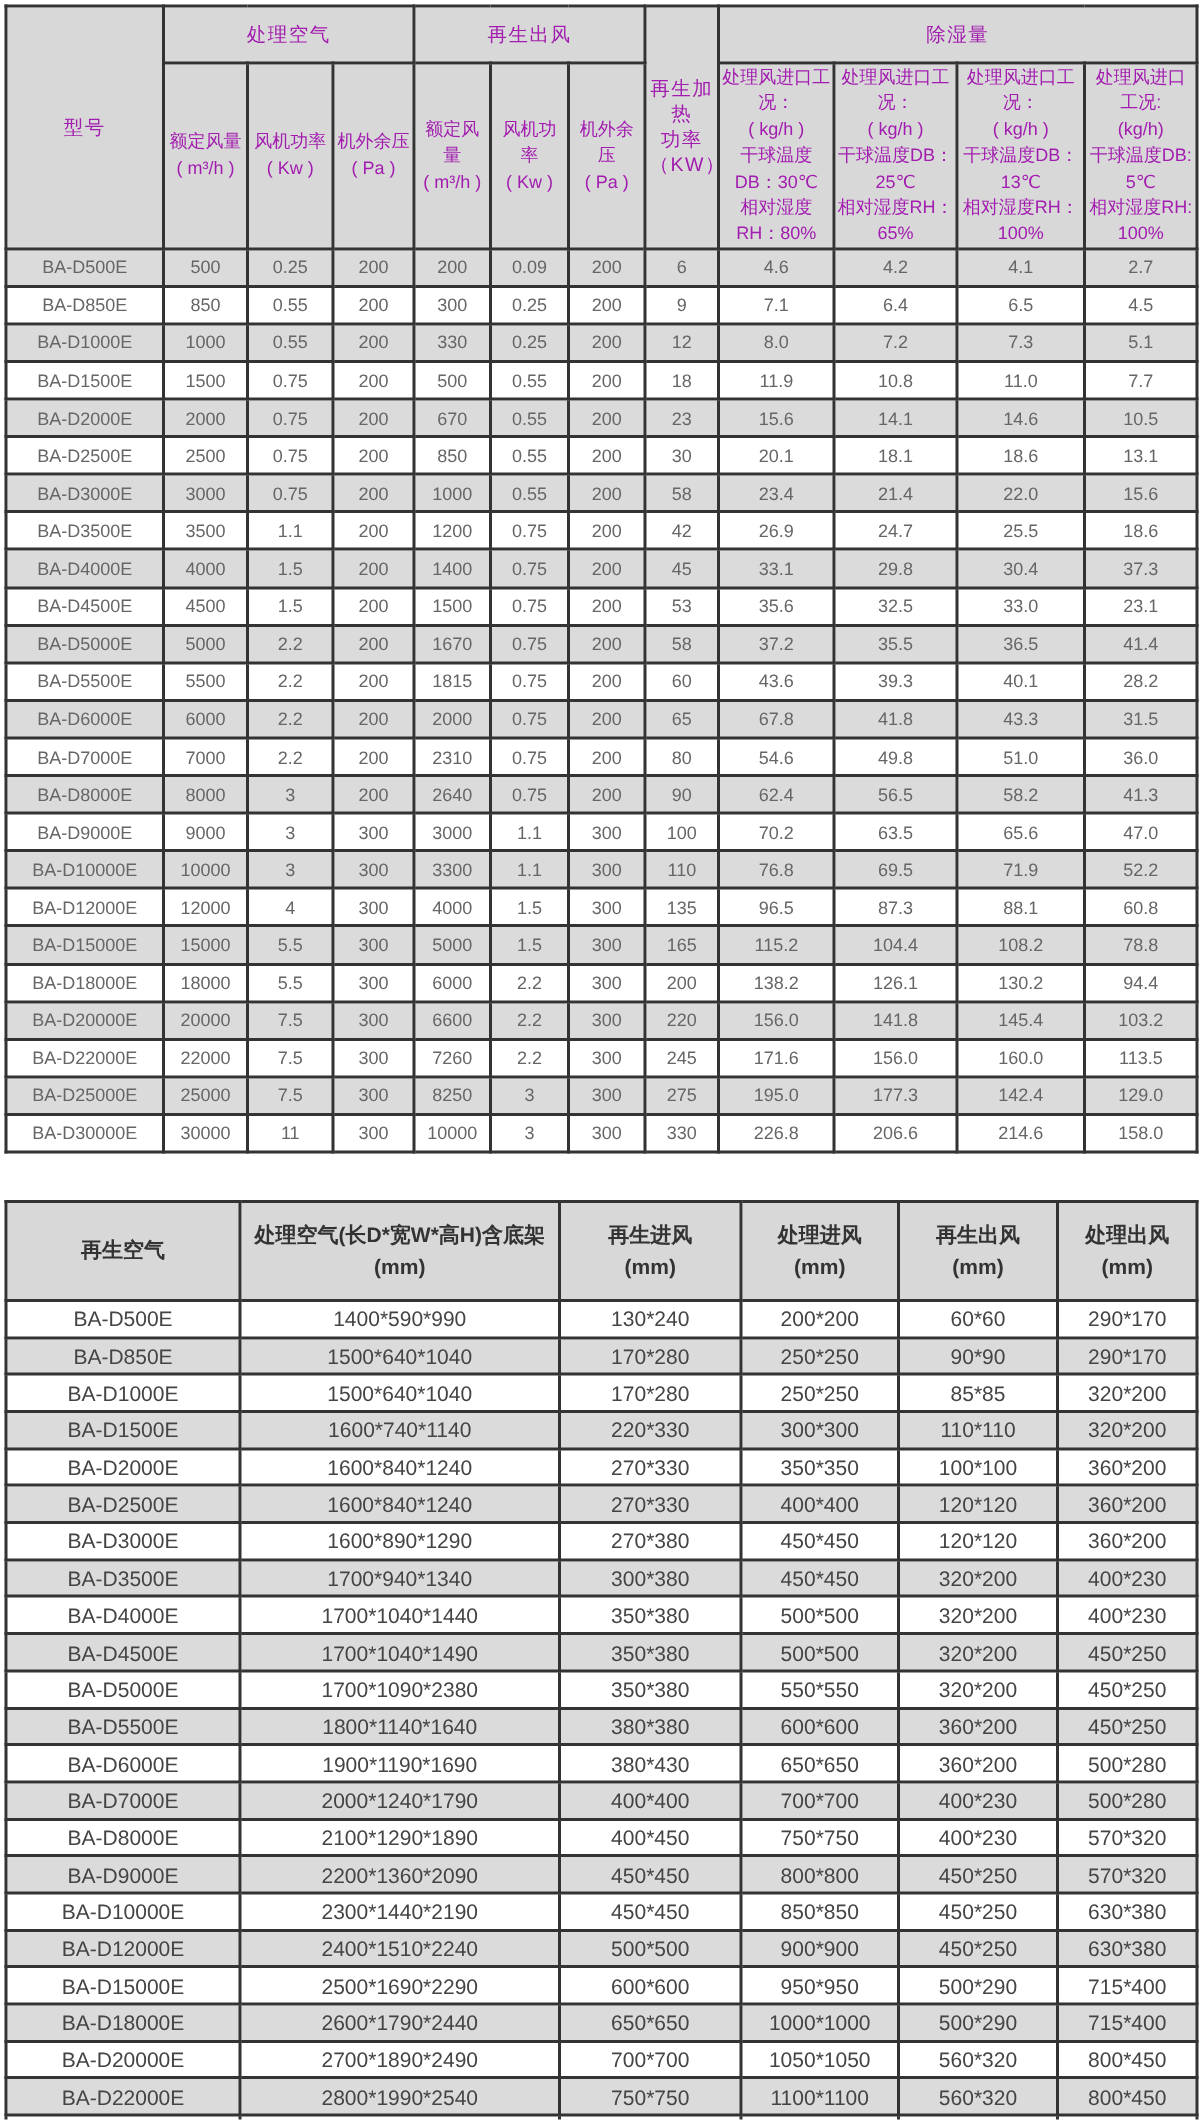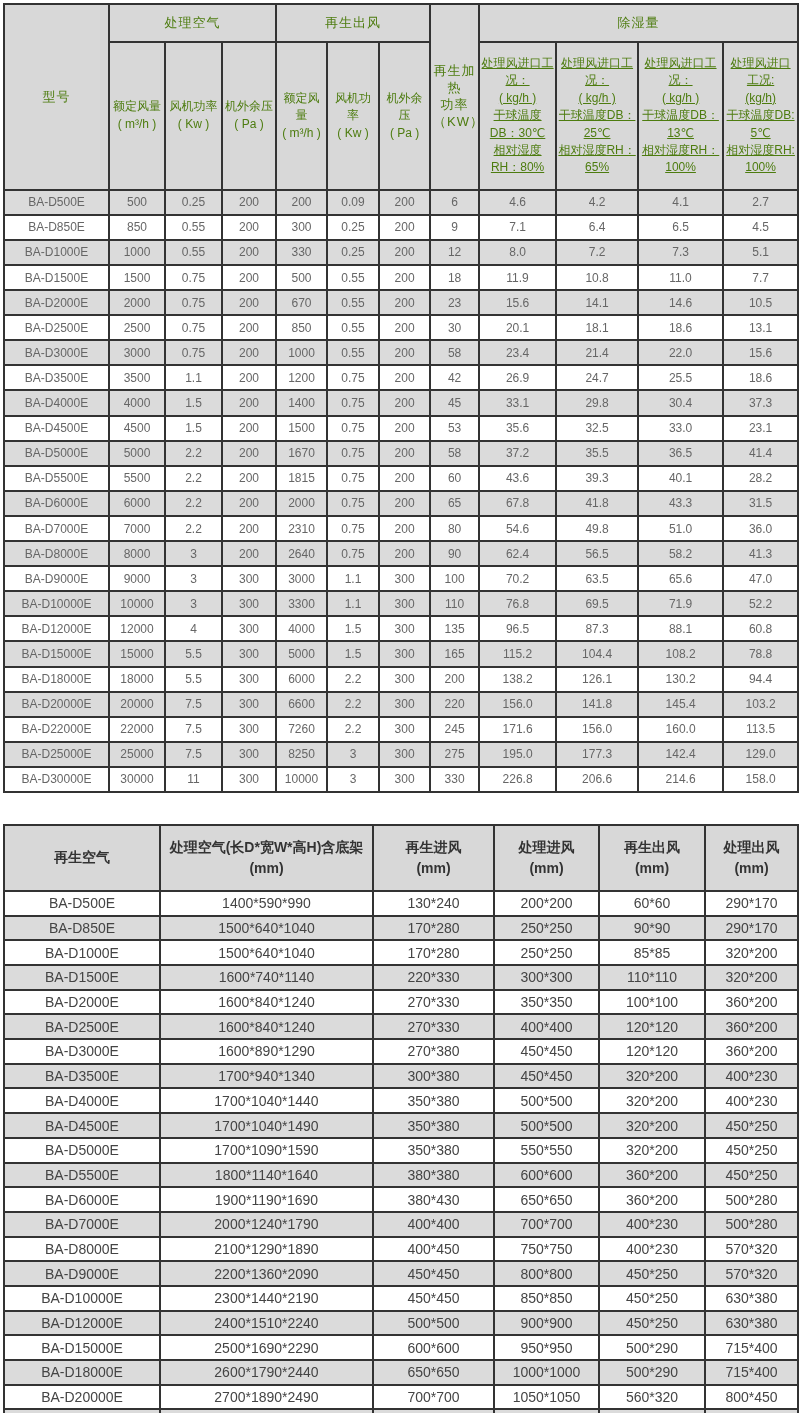--- a/index.html
+++ b/index.html
@@ -26,28 +26,28 @@
     text-align: center;
     vertical-align: middle;
     padding: 0 2px;
     overflow: hidden;
     box-sizing: border-box;
   }
   th {
     background: #d8d8d8;
     font-weight: normal;
     white-space: pre-line;
-    color: #4d7c0f;
+    color: #a21caf;
   }
   
   .t1 thead tr.group-row th { height: 38px; font-size: 13px; letter-spacing: 1px; }
   .t1 thead tr.sub-row th { height: 64px; font-size: 12px; line-height: 1.45; }
   .t1 th.model-h { font-size: 13px; letter-spacing: 1px; }
   .t1 th.heat-h { font-size: 12px; line-height: 1.3; letter-spacing: 0; }
-  .t1 th.cond-h { font-size: 10px; line-height: 1.35; letter-spacing: 0; padding: 12px 1px; text-decoration: underline; }
+  .t1 th.cond-h { font-size: 10px; line-height: 1.35; letter-spacing: 0; padding: 0 1px; }
   .t1 tbody td {
     height: 25.1px;
     font-size: 12px;
     color: #666666;
   }
   .t1 tbody tr:nth-child(odd) td { background: #dbdbdb; }
   .t1 tbody tr:nth-child(even) td { background: #ffffff; }
   
   .t2 { margin-top: 31px; }
   .t2 thead th { height: 66px; font-size: 14px; font-weight: bold; color: #333333; line-height: 1.5; }
@@ -562,21 +562,21 @@
         <tr>
         <td>BA-D4500E</td>
         <td>1700*1040*1490</td>
         <td>350*380</td>
         <td>500*500</td>
         <td>320*200</td>
         <td>450*250</td>
       </tr>
         <tr>
         <td>BA-D5000E</td>
-        <td>1700*1090*1590</td>
+        <td>1700*1090*2380</td>
         <td>350*380</td>
         <td>550*550</td>
         <td>320*200</td>
         <td>450*250</td>
       </tr>
         <tr>
         <td>BA-D5500E</td>
         <td>1800*1140*1640</td>
         <td>380*380</td>
         <td>600*600</td>

